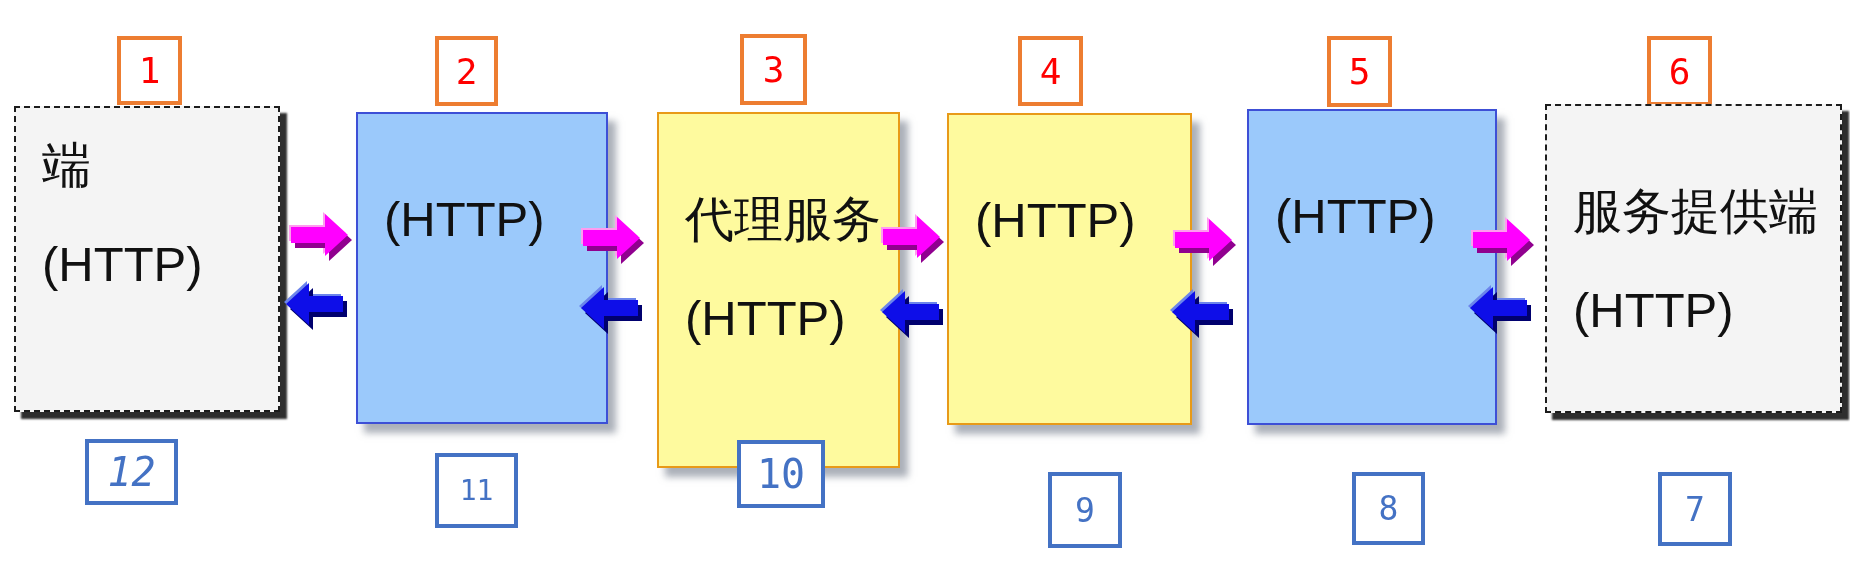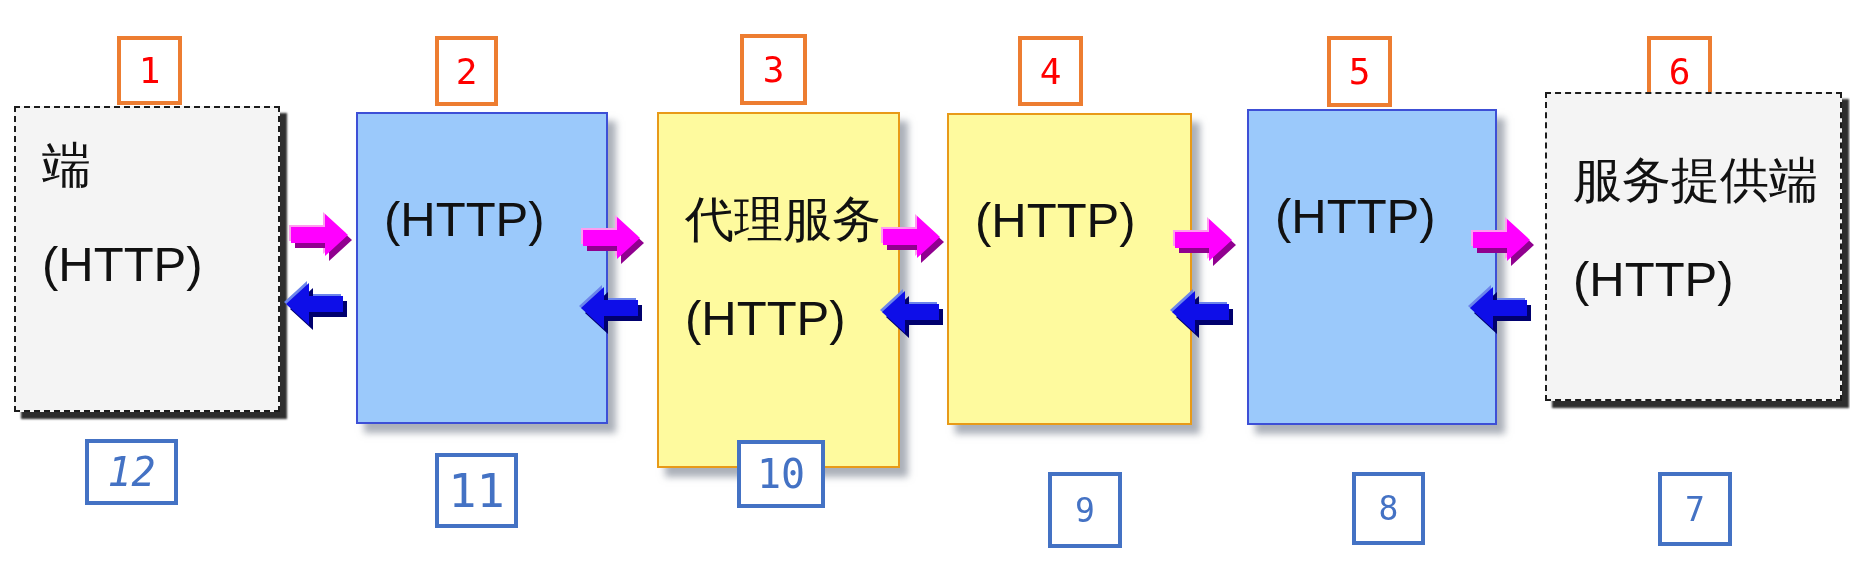--- a/index.html
+++ b/index.html
@@ -46,21 +46,21 @@
           <div class="box-line">(HTTP)</div>
         </div>
     <div class="badge bottom" style="left: 85px; top: 439px; width: 93px; height: 66px; font-size: 40px; font-style: italic;">12</div>
   </div>
 
   <div class="stage">
     <div class="badge top" style="left: 435px; top: 36px; width: 63px; height: 70px;">2</div>
     <div class="box blue" style="left: 356px; top: 112px; width: 252px; height: 312px; padding-top: 56px;">
           <div class="box-line">(HTTP)</div>
         </div>
-    <div class="badge bottom" style="left: 435px; top: 453px; width: 83px; height: 75px; font-size: 47px;">11</div>
+    <div class="badge bottom" style="left: 435px; top: 453px; width: 83px; height: 75px; font-size: 28px;">11</div>
   </div>
 
   <div class="stage">
     <div class="badge top" style="left: 740px; top: 34px; width: 67px; height: 71px;">3</div>
     <div class="box yellow" style="left: 657px; top: 112px; width: 243px; height: 356px; padding-top: 56px;">
           <div class="box-line">代理服务</div>
           <div class="box-line">(HTTP)</div>
         </div>
     <div class="badge bottom" style="left: 737px; top: 440px; width: 88px; height: 68px; font-size: 40px;">10</div>
   </div>
@@ -76,21 +76,21 @@
   <div class="stage">
     <div class="badge top" style="left: 1327px; top: 36px; width: 65px; height: 71px;">5</div>
     <div class="box blue" style="left: 1247px; top: 109px; width: 250px; height: 316px; padding-top: 56px;">
           <div class="box-line">(HTTP)</div>
         </div>
     <div class="badge bottom" style="left: 1352px; top: 472px; width: 73px; height: 73px; font-size: 33px;">8</div>
   </div>
 
   <div class="stage">
     <div class="badge top" style="left: 1647px; top: 36px; width: 65px; height: 70px;">6</div>
-    <div class="box gray" style="left: 1545px; top: 92px; width: 297px; height: 309px; padding-top: 37px;">
+    <div class="box gray" style="left: 1545px; top: 104px; width: 297px; height: 309px; padding-top: 56px;">
           <div class="box-line">服务提供端</div>
           <div class="box-line">(HTTP)</div>
         </div>
     <div class="badge bottom" style="left: 1658px; top: 472px; width: 74px; height: 74px; font-size: 33px;">7</div>
   </div>
 </div>
   <div id="arrows-root">
       <div class="arrow" style="left: 288px; top: 211px;"><svg viewBox="0 0 66 52" width="66" height="52">
     <polygon points="1,14 35,14 35,1 58,22 35,43 35,30 1,30" fill="#FF9BF0" transform="translate(0,0)"></polygon>
     <polygon points="1,14 35,14 35,1 58,22 35,43 35,30 1,30" fill="#90008F" transform="translate(6,7)"></polygon>

